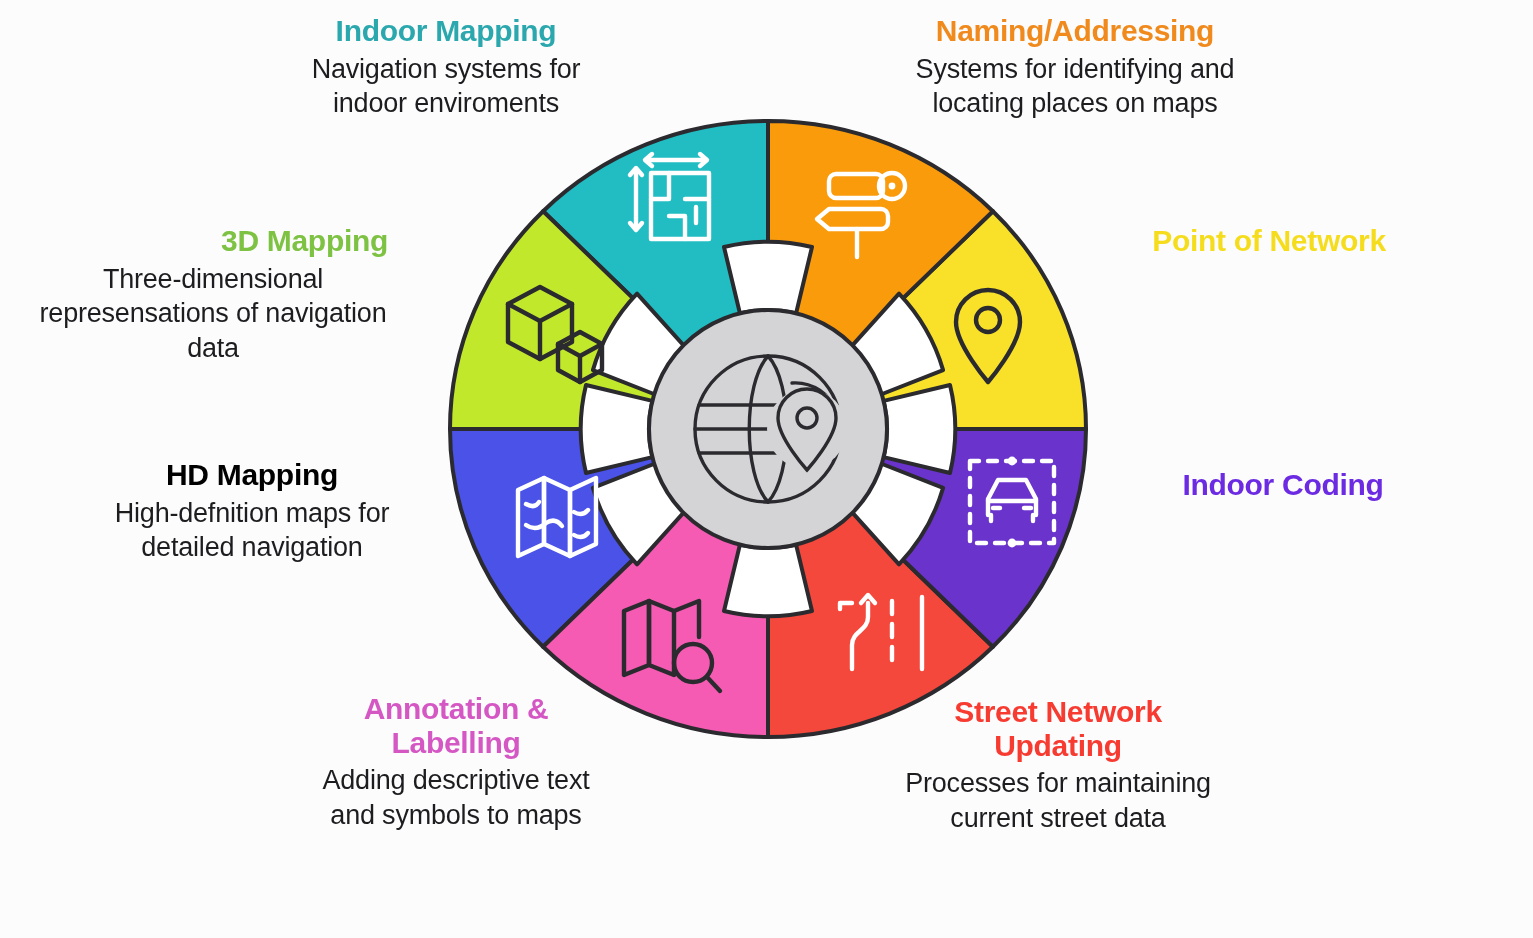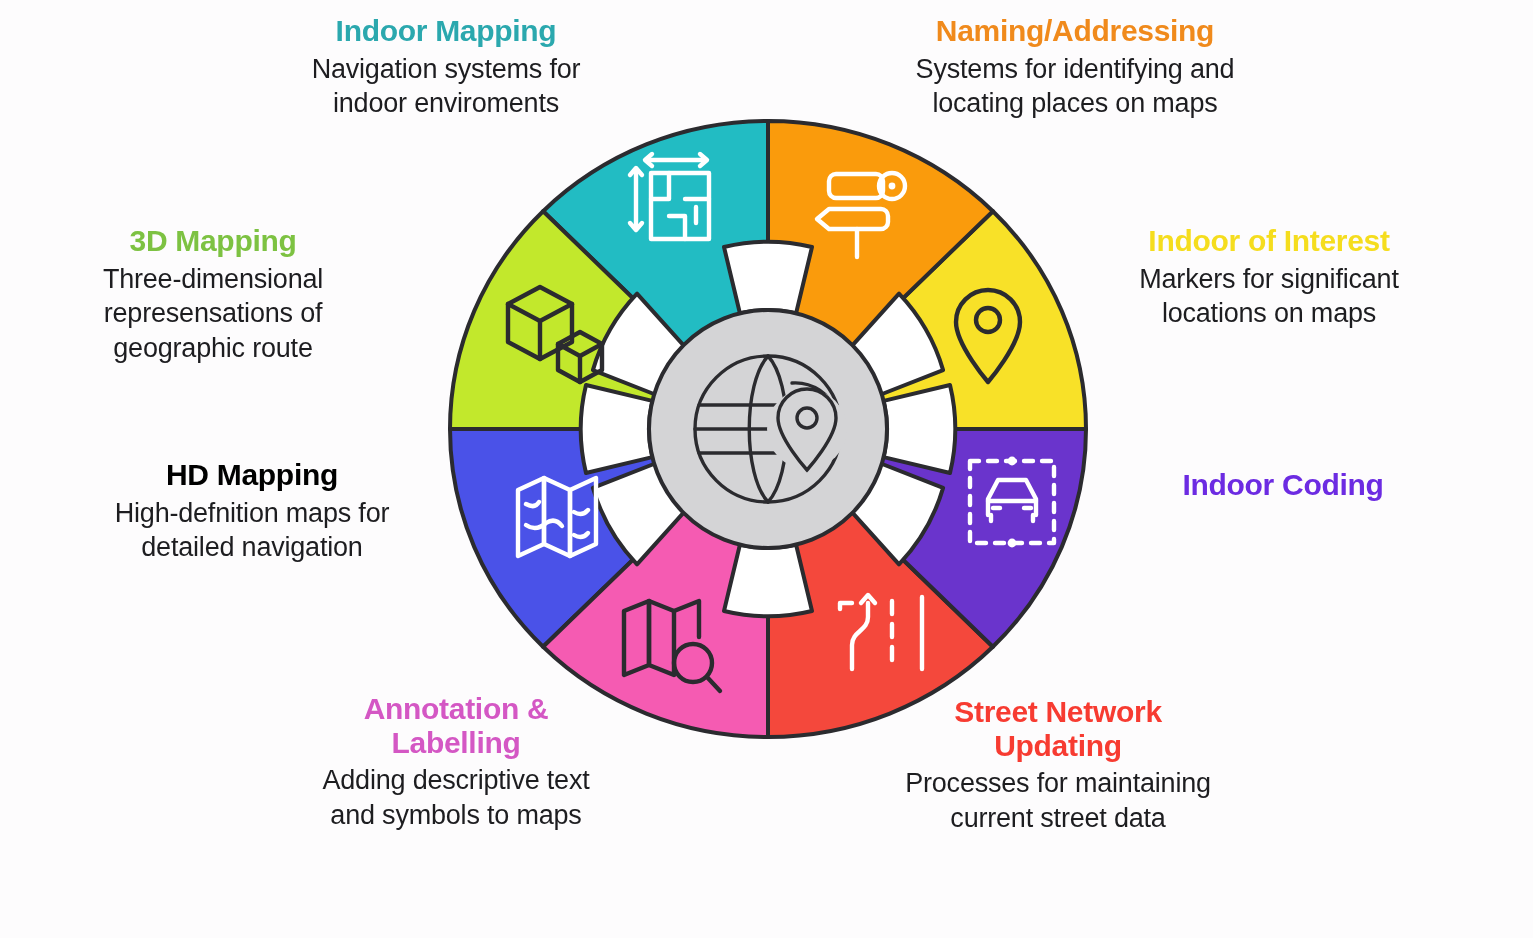--- a/index.html
+++ b/index.html
@@ -178,27 +178,26 @@
     <div class="ttl" style="color: rgb(240, 138, 28);">Naming/Addressing</div>
     <div class="desc">Systems for identifying and locating places on maps</div>
   </div>
 
   <div class="label" id="lbl-indoor">
     <div class="ttl" style="color: rgb(43, 168, 174);">Indoor Mapping</div>
     <div class="desc">Navigation systems for indoor enviroments</div>
   </div>
 
   <div class="label" id="lbl-3d">
-    <div class="ttl" style="color: rgb(125, 194, 66);">3D Mapping</div>
-    <div class="desc">Three-dimensional represensations of geographic route</div>
+    <div class="ttl" style="color: rgb(125, 194, 66); text-align: right;">3D Mapping</div>
+    <div class="desc">Three-dimensional represensations of navigation data</div>
   </div>
 
   <div class="label" id="lbl-poi">
-    <div class="ttl" style="color: rgb(245, 221, 30);">Indoor of Interest</div>
-    <div class="desc">Markers for significant locations on maps</div>
+    <div class="ttl" style="color: rgb(245, 221, 30);">Point of Network</div>
   </div>
 
   <div class="label" id="lbl-hd">
     <div class="ttl" style="color: #000000;">HD Mapping</div>
     <div class="desc">High-defnition maps for detailed navigation</div>
   </div>
 
   <div class="label" id="lbl-drive">
     <div class="ttl" style="color: rgb(108, 43, 226);">Indoor Coding</div>
   </div>

